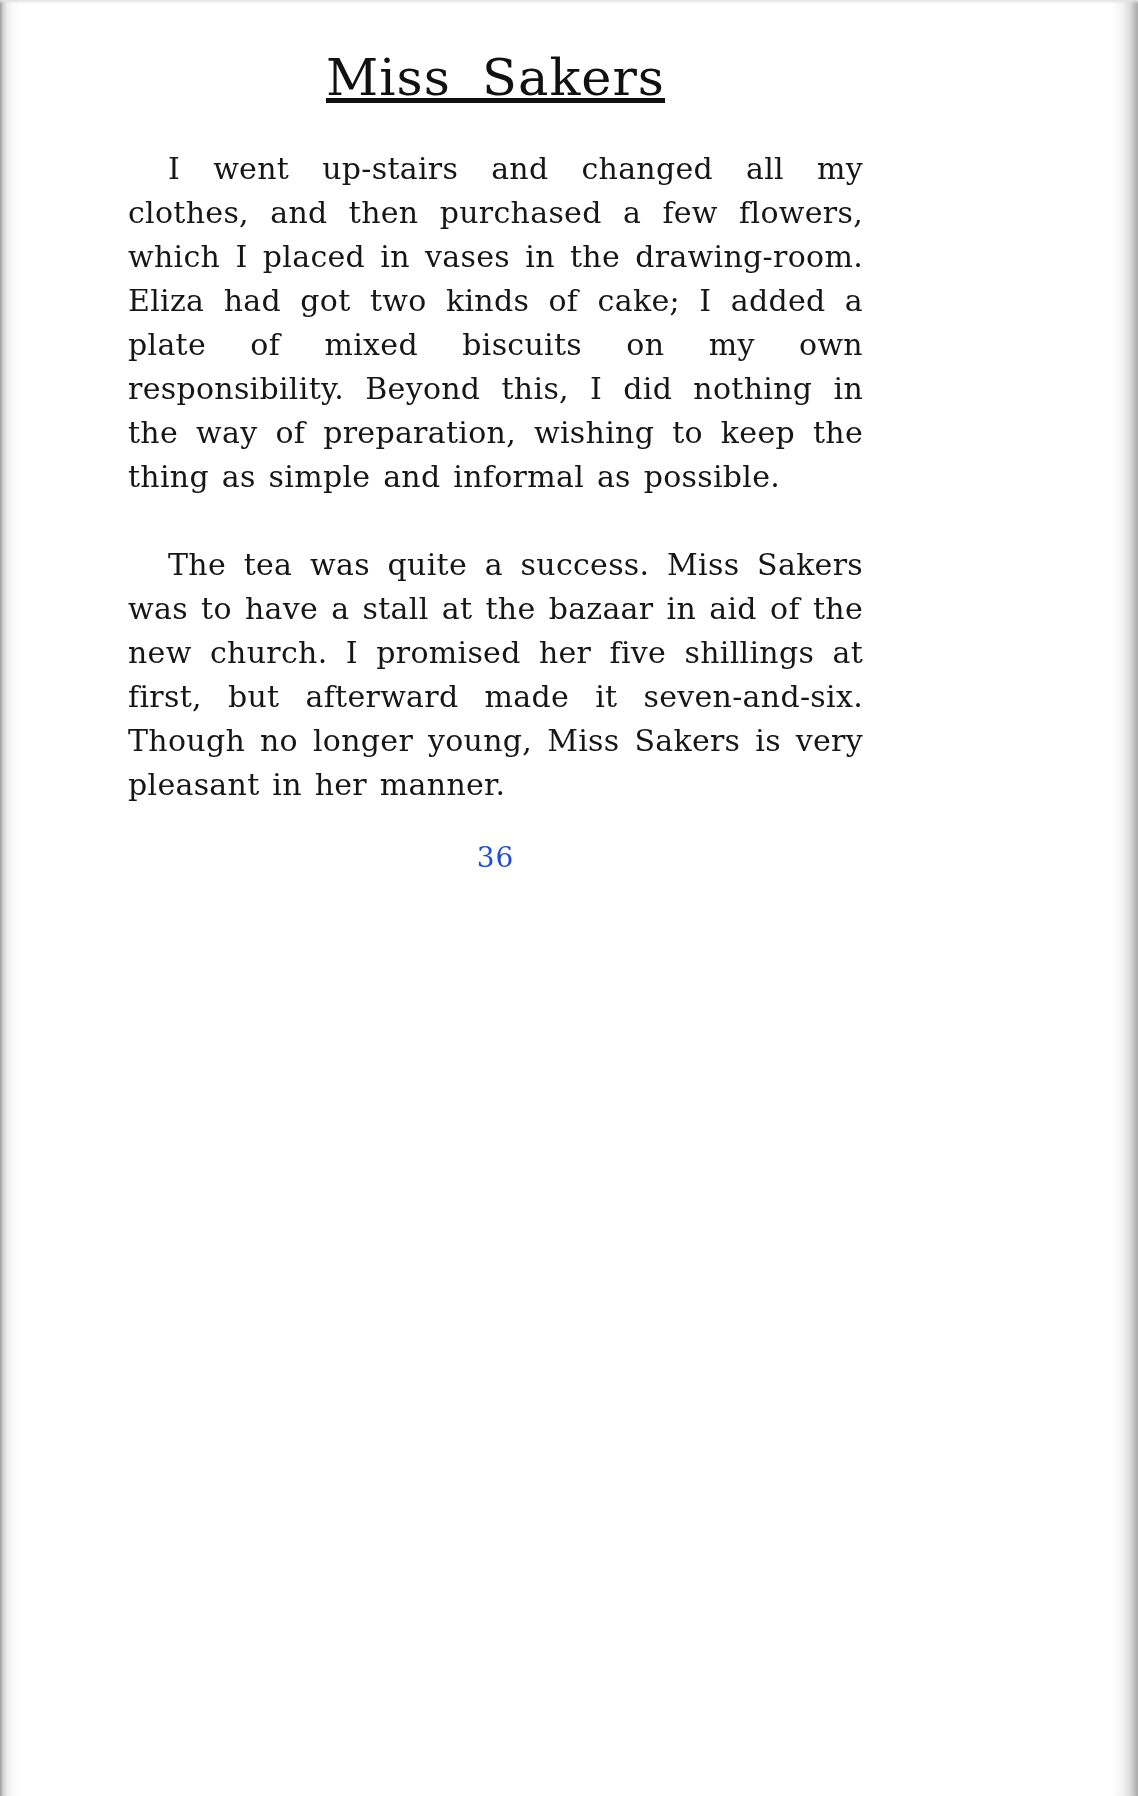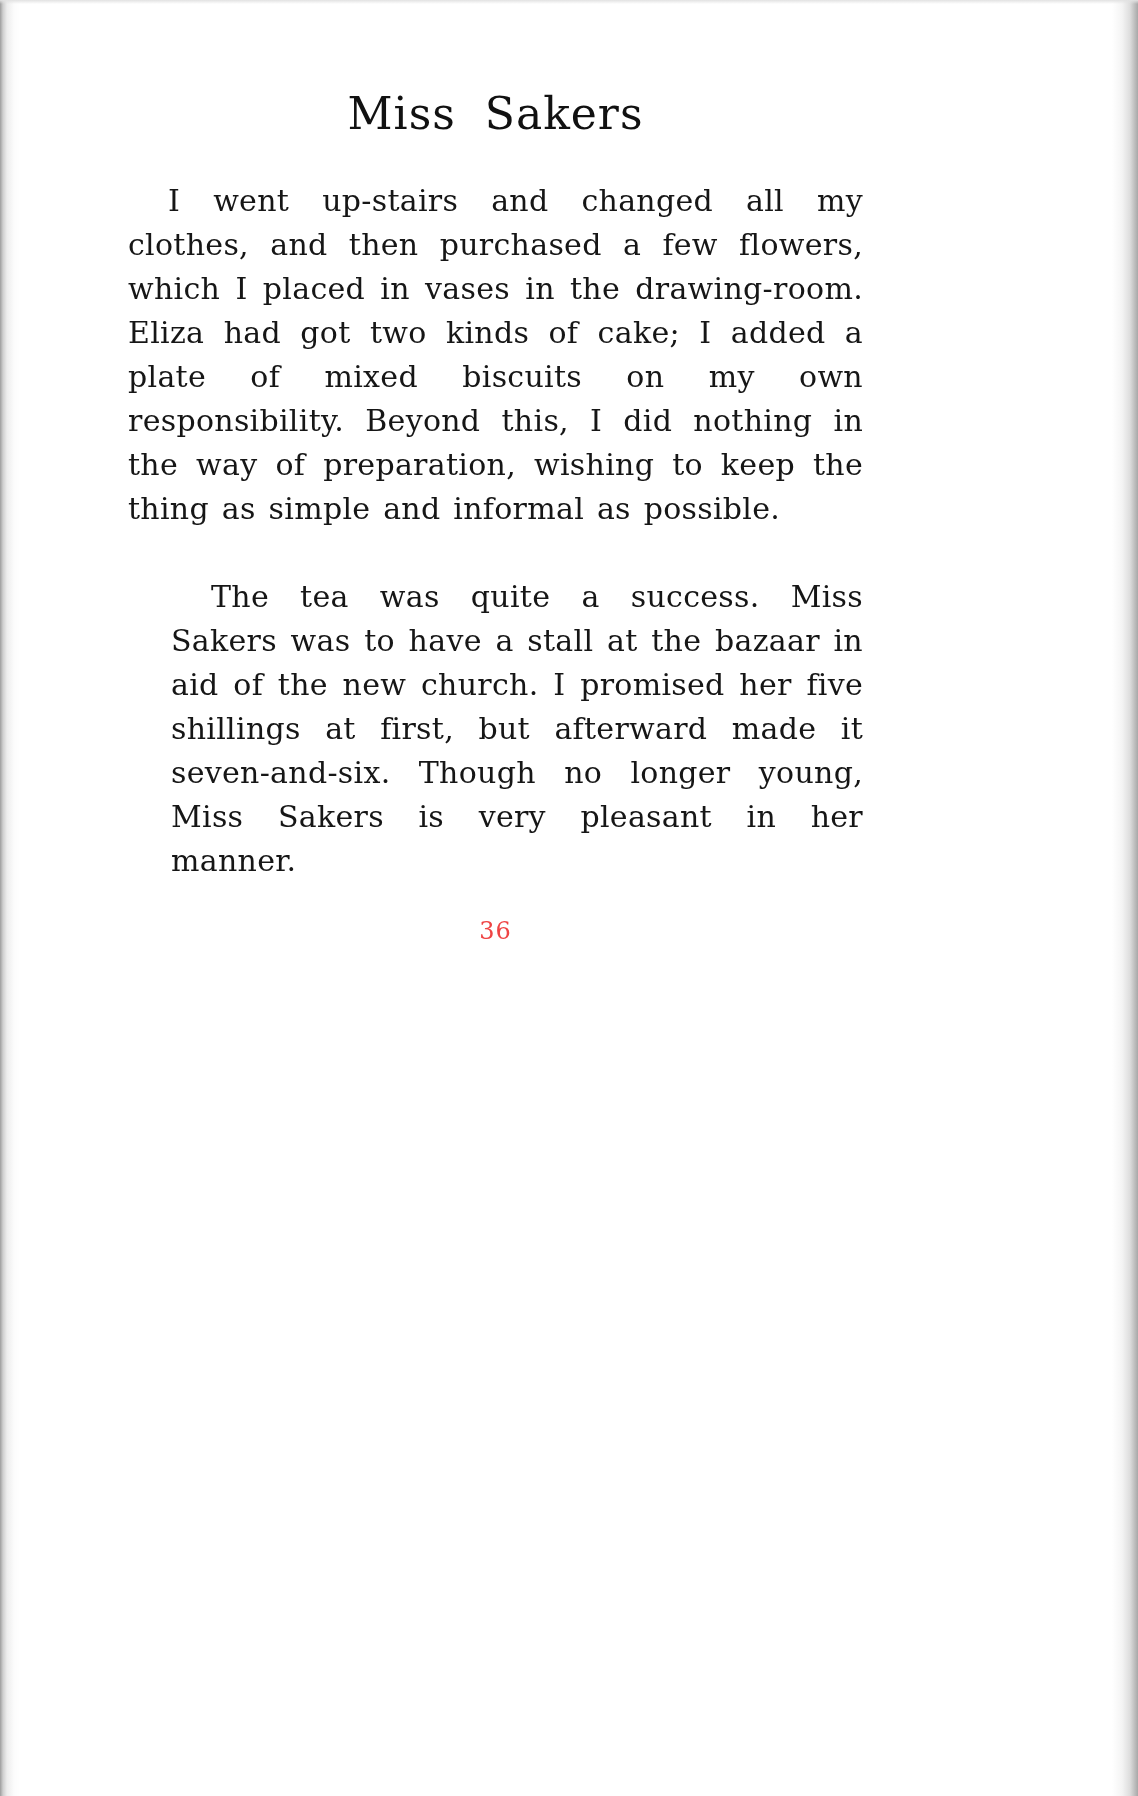--- a/index.html
+++ b/index.html
@@ -25,56 +25,56 @@
     height: 4px;
     background: linear-gradient(to bottom, #e2e2e2, rgba(255,255,255,0));
   }
   .page {
     position: relative;
     width: 1138px;
     height: 1796px;
   }
   .page-title {
     margin: 0;
-    padding-top: 88px;
+    padding-top: 48px;
     width: 735px;
     margin-left: 128px;
     text-align: center;
-    font-size: 44px;
+    font-size: 51px;
     font-weight: normal;
     word-spacing: 14px;
     letter-spacing: 1px;
     color: #111111;
+    text-decoration: underline;
   }
   .text-block {
     width: 735px;
     margin-left: 128px;
     margin-top: 40px;
     font-size: 30px;
     line-height: 44px;
     text-align: justify;
     letter-spacing: 0.3px;
     word-spacing: 3px;
   }
   .para {
     margin: 0;
     text-indent: 40px;
   }
   .para.section-start {
     margin-top: 44px;
-    margin-left: 43px;
   }
   .page-number {
     width: 735px;
     margin-left: 128px;
     margin-top: 34px;
     text-align: center;
-    font-size: 24px;
+    font-size: 28px;
     letter-spacing: 1px;
-    color: #ef4444;
+    color: #1d4ed8;
   }
 </style>
 </head>
 <body>
 
 <div class="page">
   <div class="scan-top-edge"></div>
 
   <h1 class="page-title">Miss Sakers</h1>
 

